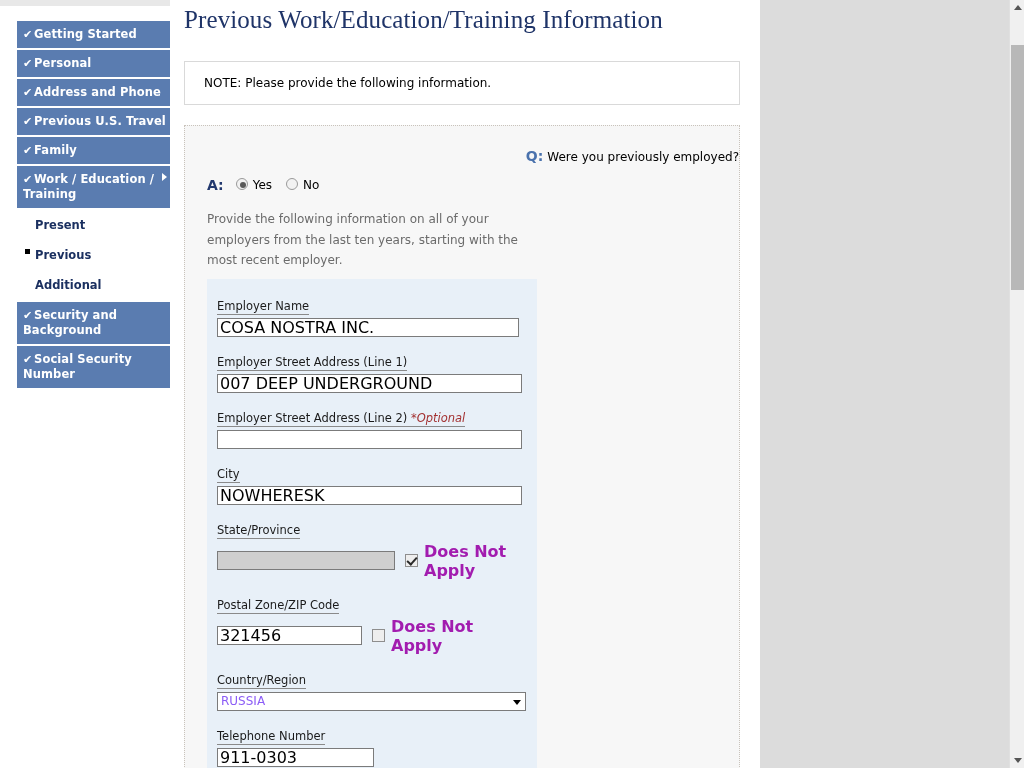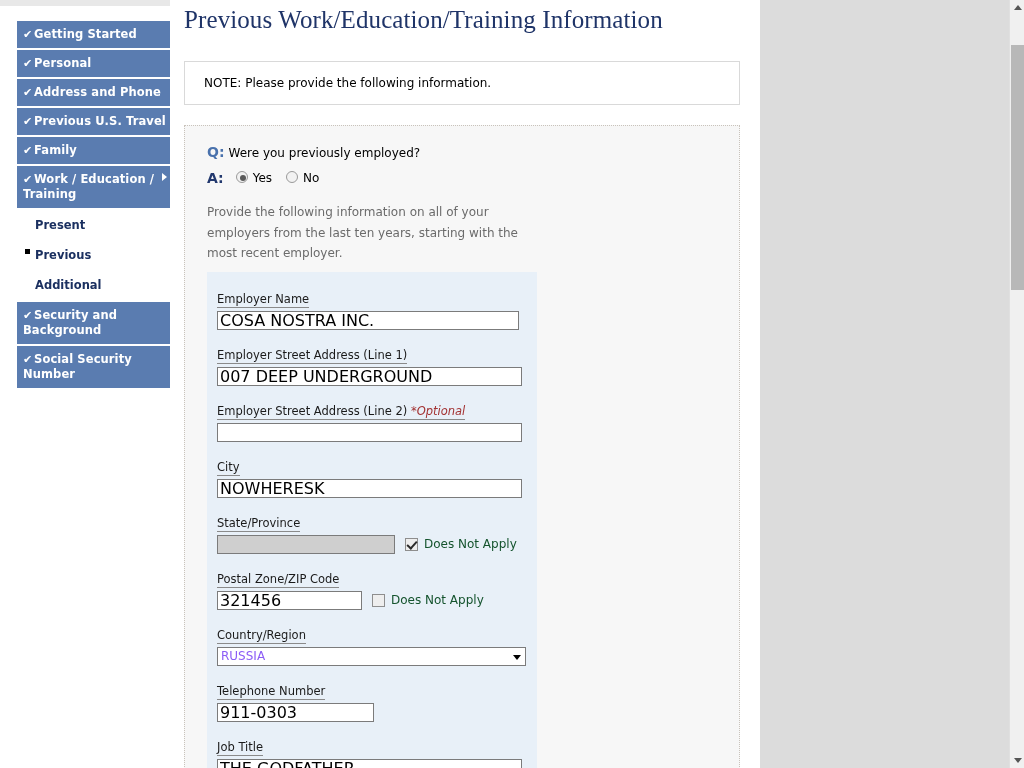--- a/index.html
+++ b/index.html
@@ -102,22 +102,23 @@
     border: 1px dotted #c9c3bb;
     background: #f7f7f7;
     padding: 20px 0 0 0;
     height: 650px;
     position: relative;
   }
   .qa-row { padding-left: 22px; }
   .q-line {
     font-size: 12px;
     color: #000000;
-    line-height: 13px;
+    line-height: 20px;
     margin-bottom: 10px;
+    text-align: right;
   }
   .q-mark {
     color: #4a72ad;
     font-weight: bold;
     font-size: 14px;
     margin-right: 4px;
   }
   .a-row {
     display: flex;
     align-items: center;
@@ -217,21 +218,21 @@
   }
   .cbox.on::after {
     content: "";
     position: absolute;
     left: 3px; top: 0px;
     width: 4px; height: 8px;
     border: solid #2a2a2a;
     border-width: 0 2px 2px 0;
     transform: rotate(42deg);
   }
-  .cbox-label { font-size: 12px; color: #14532d; }
+  .cbox-label { font-size: 16px; color: #a21caf; font-weight: bold; }
   .fselect {
     position: relative;
     border: 1px solid #7b7b7b;
     background: #ffffff;
     height: 19px;
     width: 309px;
     font-size: 12px;
     color: #8b5cf6;
     line-height: 17px;
     padding: 0 16px 0 3px;

